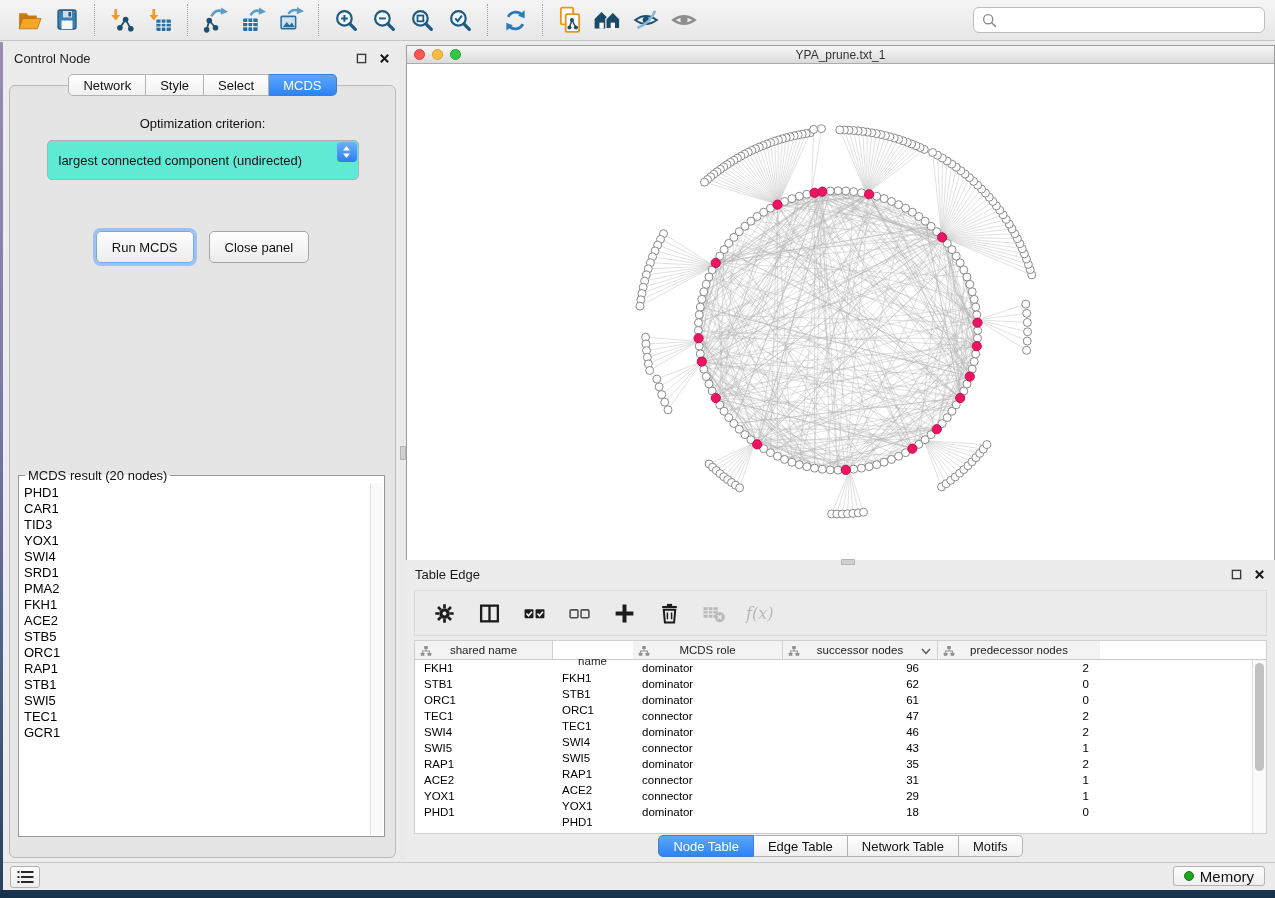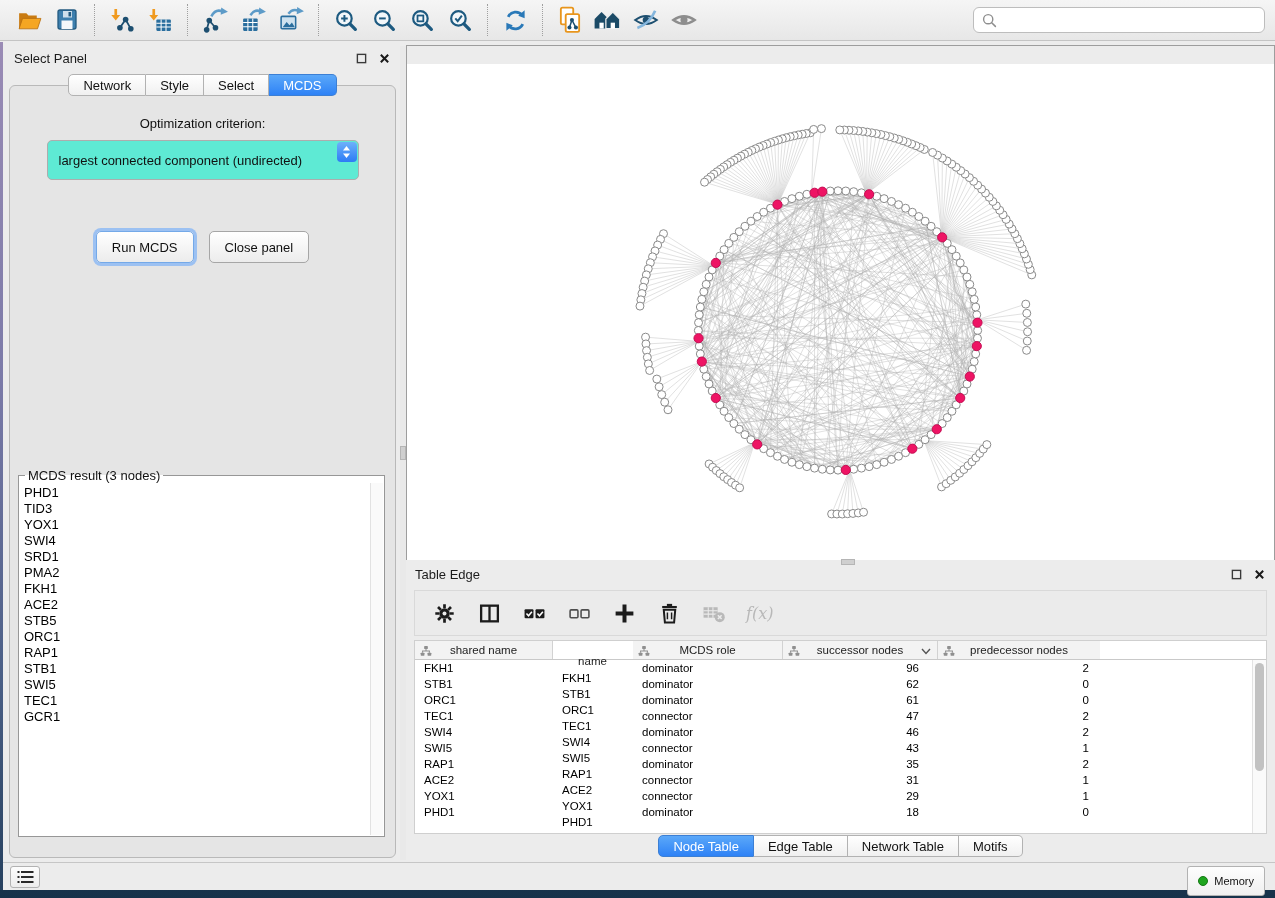--- a/index.html
+++ b/index.html
@@ -100,23 +100,23 @@
                border-left:1px solid #e3e3e3; }
   .tp-thumb { position:absolute; left:2px; right:2px; top:3px; height:108px; background:#c2c2c2; border-radius:5px; }
   .tp-tabs { position:absolute; left:0; right:0; bottom:3px; display:flex; justify-content:center; }
 
   
   .status-bar { position:absolute; left:0; top:862px; width:1275px; height:28px; background:#ececec;
                 border-top:1px solid #c6c6c6; }
   .list-btn { position:absolute; left:10px; top:3px; width:30px; height:22px;
               background:linear-gradient(#fdfdfd,#ededed); border:1px solid #b2b2b2; border-radius:3px;
               display:flex; align-items:center; justify-content:center; }
-  .memory-btn { position:absolute; right:10px; top:3px; height:30px; padding:0 10px;
+  .memory-btn { position:absolute; right:10px; top:3px; height:20px; padding:0 10px;
                 background:linear-gradient(#fdfdfd,#efefef); border:1px solid #b2b2b2; border-radius:3px;
-                display:flex; align-items:center; gap:6px; font-size:11px; color:#111; }
+                display:flex; align-items:center; gap:6px; font-size:15px; color:#111; }
   .memory-dot { width:10px; height:10px; border-radius:50%; background:#1ea51e; border:1px solid #157815; }
 </style>
 </head>
 <body>
 
 <div class="app">
 
   <div class="toolbar">
     <div class="tb-btn">
       <svg width="27" height="27" viewBox="0 0 26 26">
@@ -250,21 +250,21 @@
       <svg width="15" height="15" viewBox="0 0 15 15">
           <circle cx="6.2" cy="6.2" r="4.6" fill="none" stroke="#8e8e8e" stroke-width="1.4"></circle>
           <path d="M9.7 9.7 L13.4 13.4" stroke="#8e8e8e" stroke-width="1.5" stroke-linecap="round"></path>
         </svg>
       <input type="text" placeholder="" style="">
     </div>
   </div>
 
   <div class="control-panel">
     <div class="panel-header">
-      <span>Select Panel</span>
+      <span>Control Node</span>
       <span class="win-btns">
         <span class="win-btn">
             <svg width="11" height="11" viewBox="0 0 12 12">
               <rect x="1.5" y="1.5" width="9" height="9" fill="none" stroke="#3a3a3a" stroke-width="1.5"></rect>
             </svg>
           </span>
         <span class="win-btn">
             <svg width="11" height="11" viewBox="0 0 12 12">
               <path d="M2 2 L10 10 M10 2 L2 10" stroke="#1a1a1a" stroke-width="2.2"></path>
             </svg>
@@ -288,24 +288,25 @@
               <polygon points="4.5,1 8,5.5 1,5.5" fill="#fff"></polygon>
               <polygon points="4.5,13 1,8.5 8,8.5" fill="#fff"></polygon>
             </svg>
         </span>
       </div>
       <div class="btn-row">
         <button class="mac-btn focused">Run MCDS</button>
         <button class="mac-btn">Close panel</button>
       </div>
       <fieldset class="mcds-fieldset">
-        <legend>MCDS result (3 nodes)</legend>
+        <legend>MCDS result (20 nodes)</legend>
         <div class="mcds-list">
 
         <div>PHD1</div>
+            <div>CAR1</div>
             <div>TID3</div>
             <div>YOX1</div>
             <div>SWI4</div>
             <div>SRD1</div>
             <div>PMA2</div>
             <div>FKH1</div>
             <div>ACE2</div>
             <div>STB5</div>
             <div>ORC1</div>
             <div>RAP1</div>
@@ -317,20 +318,28 @@
         <div class="mcds-scroll"></div>
       </fieldset>
     </div>
   </div>
 
   <div class="v-splitter">
     <div class="v-handle"></div>
   </div>
 
   <div class="network-window">
+    <div class="net-titlebar">
+      <span class="net-title">YPA_prune.txt_1</span>
+      <span class="traffic">
+        <span class="light red"></span>
+        <span class="light yellow"></span>
+        <span class="light green"></span>
+      </span>
+    </div>
     <div class="net-canvas">
       <svg id="network-svg" viewBox="0 0 869 497">
           <g stroke="#b0b0b0" stroke-width="0.7" stroke-opacity="0.55">
             <line x1="371.3" y1="140.9" x2="351.0" y2="152.8"></line>
             <line x1="371.3" y1="140.9" x2="566.5" y2="305.8"></line>
             <line x1="371.3" y1="140.9" x2="364.3" y2="389.5"></line>
             <line x1="371.3" y1="140.9" x2="525.3" y2="162.6"></line>
             <line x1="371.3" y1="140.9" x2="302.7" y2="320.6"></line>
             <line x1="371.3" y1="140.9" x2="513.0" y2="381.2"></line>
             <line x1="371.3" y1="140.9" x2="519.3" y2="376.5"></line>

